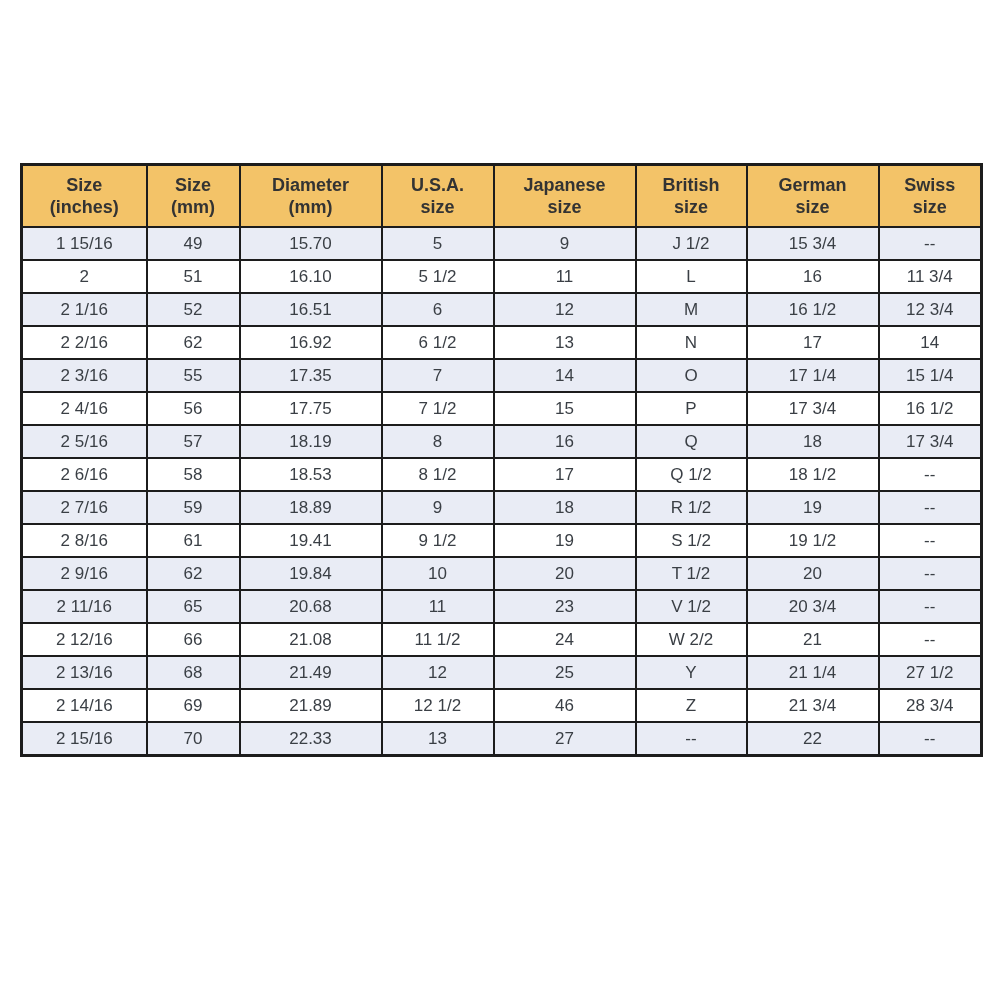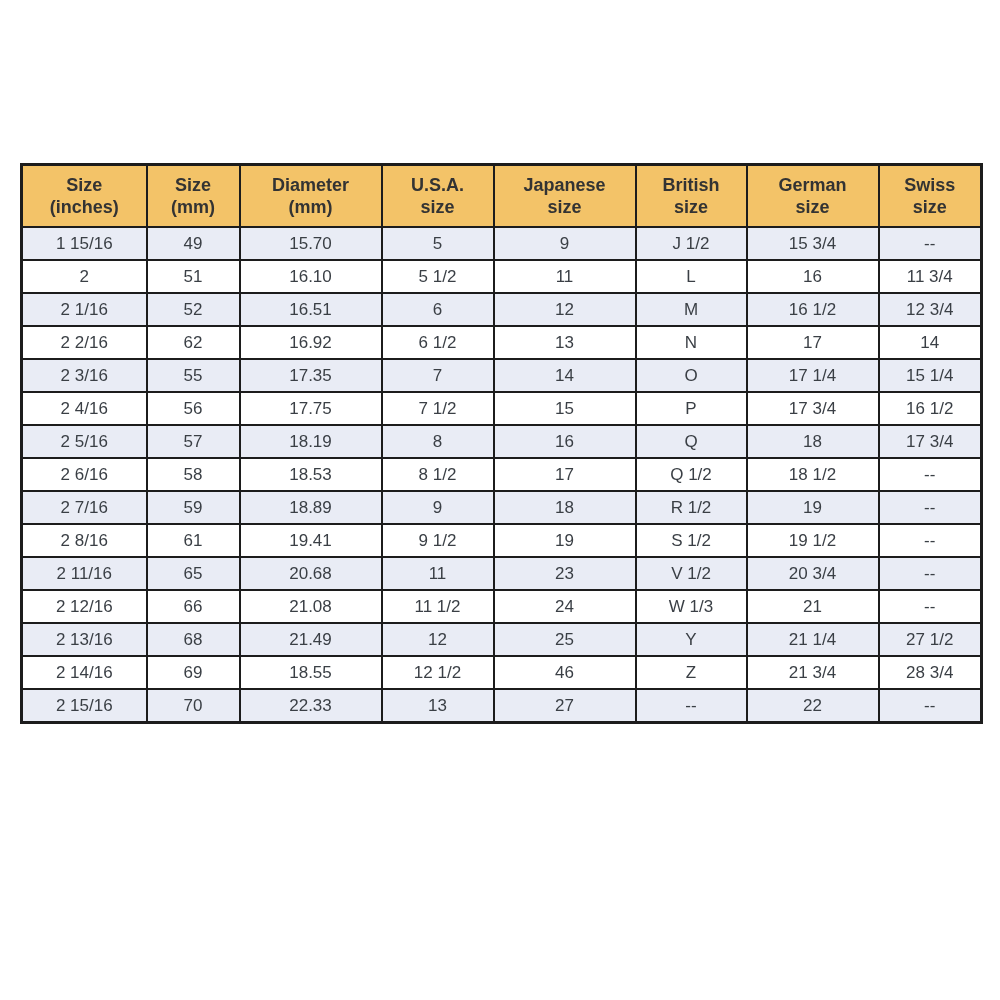--- a/index.html
+++ b/index.html
@@ -190,53 +190,63 @@
           <td>2 8/16</td>
           <td>61</td>
           <td>19.41</td>
           <td>9 1/2</td>
           <td>19</td>
           <td>S 1/2</td>
           <td>19 1/2</td>
           <td>--</td>
         </tr>
         <tr class="alt">
+          <td>2 9/16</td>
+          <td>62</td>
+          <td>19.84</td>
+          <td>10</td>
+          <td>20</td>
+          <td>T 1/2</td>
+          <td>20</td>
+          <td>--</td>
+        </tr>
+        <tr class="alt">
           <td>2 11/16</td>
           <td>65</td>
           <td>20.68</td>
           <td>11</td>
           <td>23</td>
           <td>V 1/2</td>
           <td>20 3/4</td>
           <td>--</td>
         </tr>
         <tr>
           <td>2 12/16</td>
           <td>66</td>
           <td>21.08</td>
           <td>11 1/2</td>
           <td>24</td>
-          <td>W 1/3</td>
+          <td>W 2/2</td>
           <td>21</td>
           <td>--</td>
         </tr>
         <tr class="alt">
           <td>2 13/16</td>
           <td>68</td>
           <td>21.49</td>
           <td>12</td>
           <td>25</td>
           <td>Y</td>
           <td>21 1/4</td>
           <td>27 1/2</td>
         </tr>
         <tr>
           <td>2 14/16</td>
           <td>69</td>
-          <td>18.55</td>
+          <td>21.89</td>
           <td>12 1/2</td>
           <td>46</td>
           <td>Z</td>
           <td>21 3/4</td>
           <td>28 3/4</td>
         </tr>
         <tr class="alt">
           <td>2 15/16</td>
           <td>70</td>
           <td>22.33</td>

